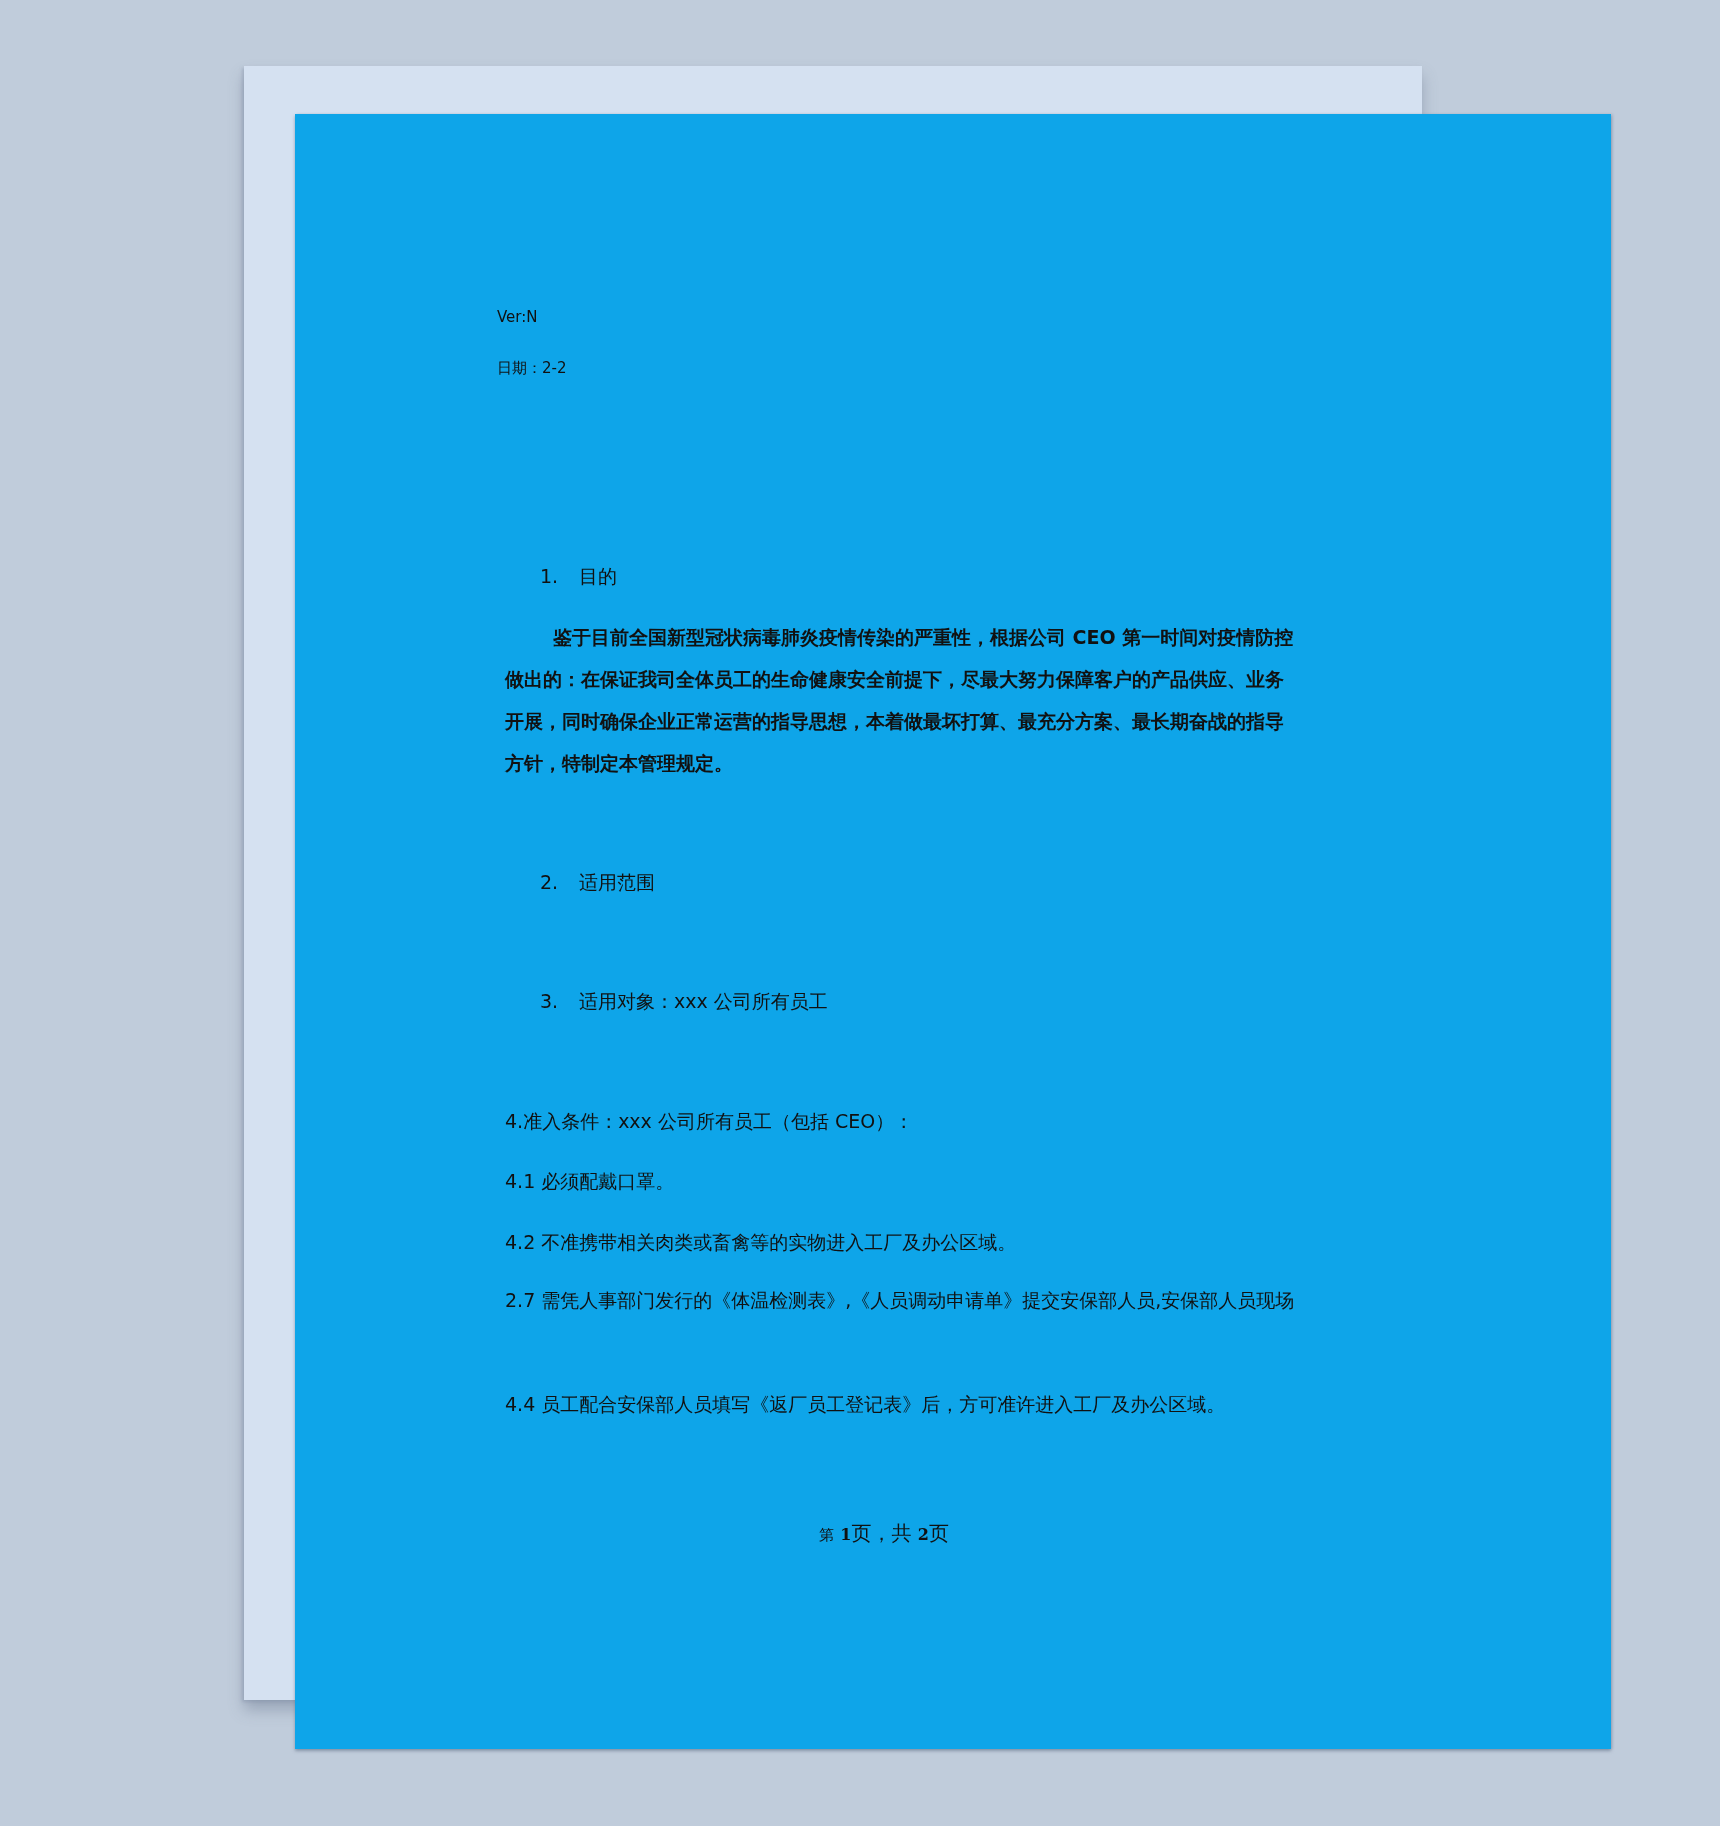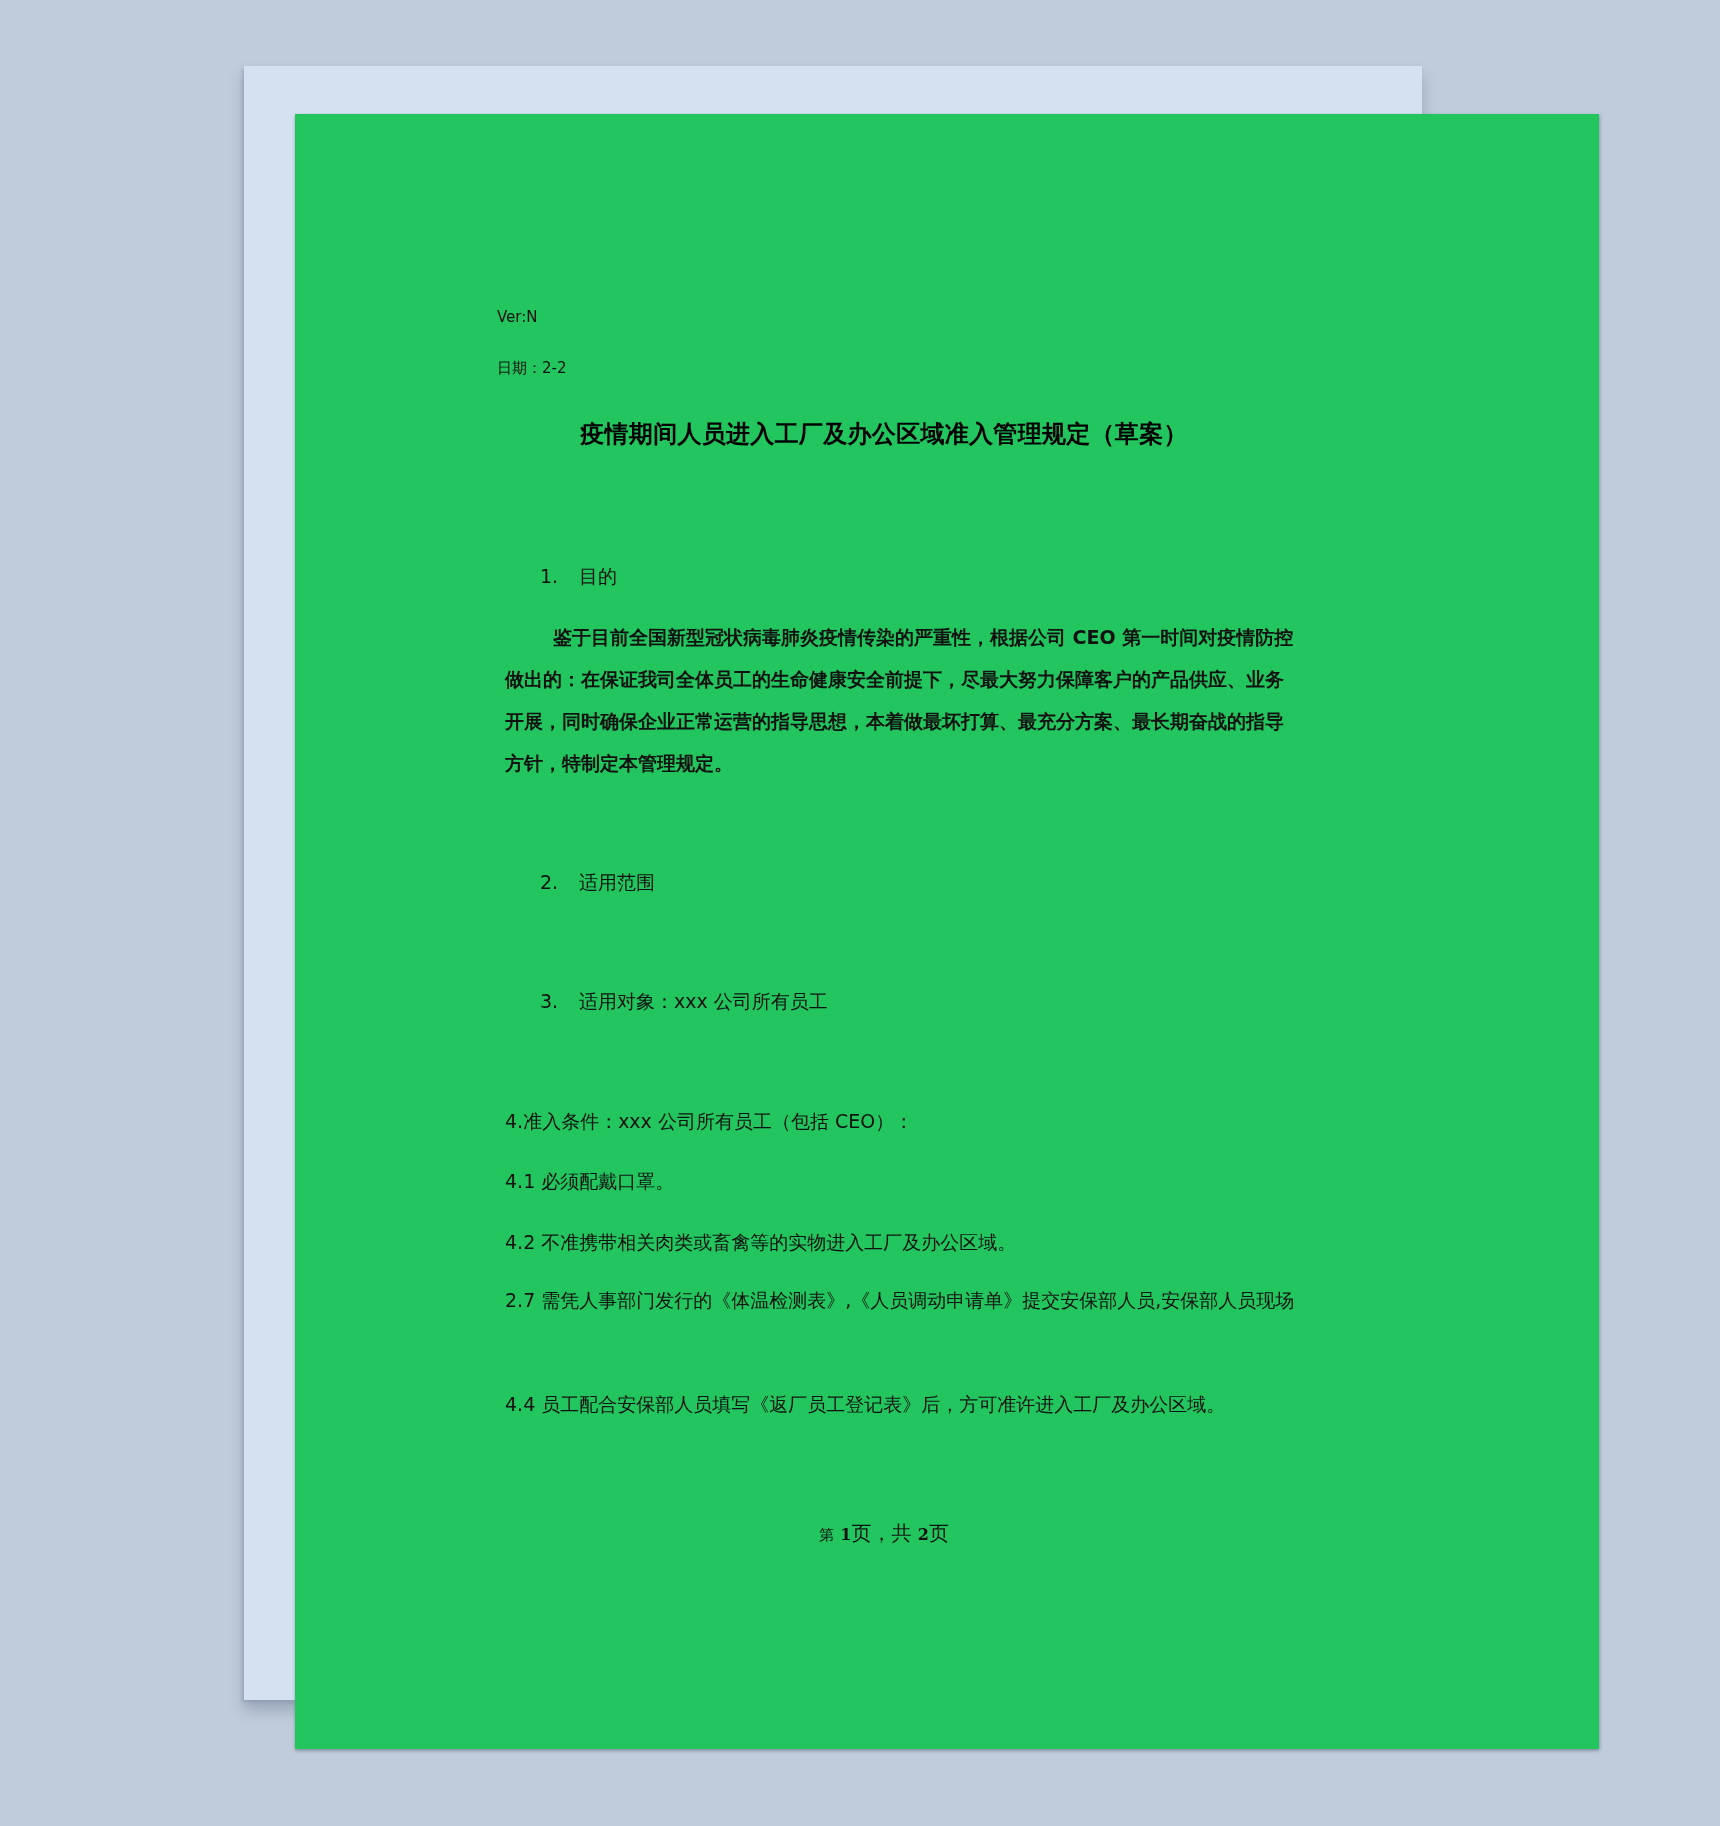--- a/index.html
+++ b/index.html
@@ -23,22 +23,23 @@
       height: 1634px;
       background: #d5e1f1;
       box-shadow: -2px 2px 3px rgba(120,135,160,0.35), 0 10px 14px rgba(80,95,120,0.35);
     }
     .front-page {
       position: absolute;
       left: 295px;
       top: 114px;
       width: 1304px;
       height: 1635px;
-      background: #22c55e;
+      background: #0ea5e9;
       box-shadow: 0 2px 3px rgba(90,105,130,0.55), 2px 0 2px rgba(150,165,190,0.4);
+      padding-left: 12px;
     }
     .abs {
       position: absolute;
       white-space: nowrap;
     }
     .meta {
       font-size: 15px;
       left: 202px;
       color: #111;
     }
@@ -108,21 +109,20 @@
 </head>
 <body>
 
 <div class="back-page"></div>
 
 <div class="front-page">
 
   <div class="abs meta" style="top:194px;">Ver:N</div>
   <div class="abs meta" style="top:245px;">日期：2-2</div>
 
-  <div class="abs title" style="top:304px;">疫情期间人员进入工厂及办公区域准入管理规定（草案）</div>
 
   <div class="abs section" style="top:450px;">
     <span class="num">1.</span><span>目的</span>
   </div>
 
   <div class="abs para" style="top:502px;">
     <p style="padding-left:48px;">鉴于目前全国新型冠状病毒肺炎疫情传染的严重性，根据公司 CEO 第一时间对疫情防控</p>
     <p>做出的：在保证我司全体员工的生命健康安全前提下，尽最大努力保障客户的产品供应、业务</p>
     <p>开展，同时确保企业正常运营的指导思想，本着做最坏打算、最充分方案、最长期奋战的指导</p>
     <p>方针，特制定本管理规定。</p>

